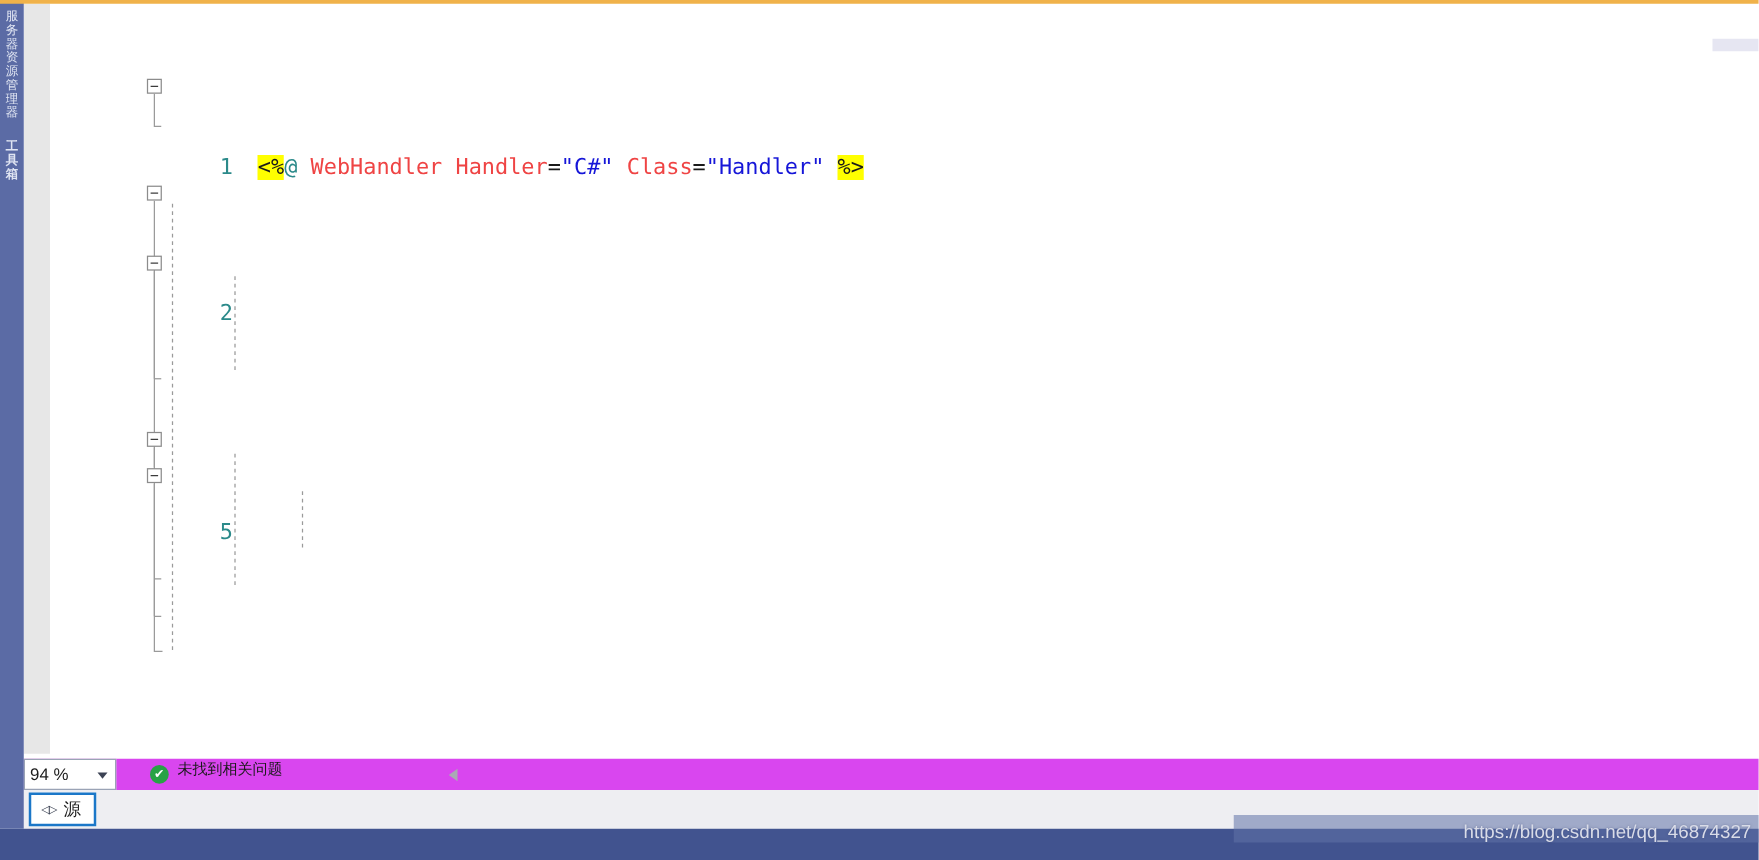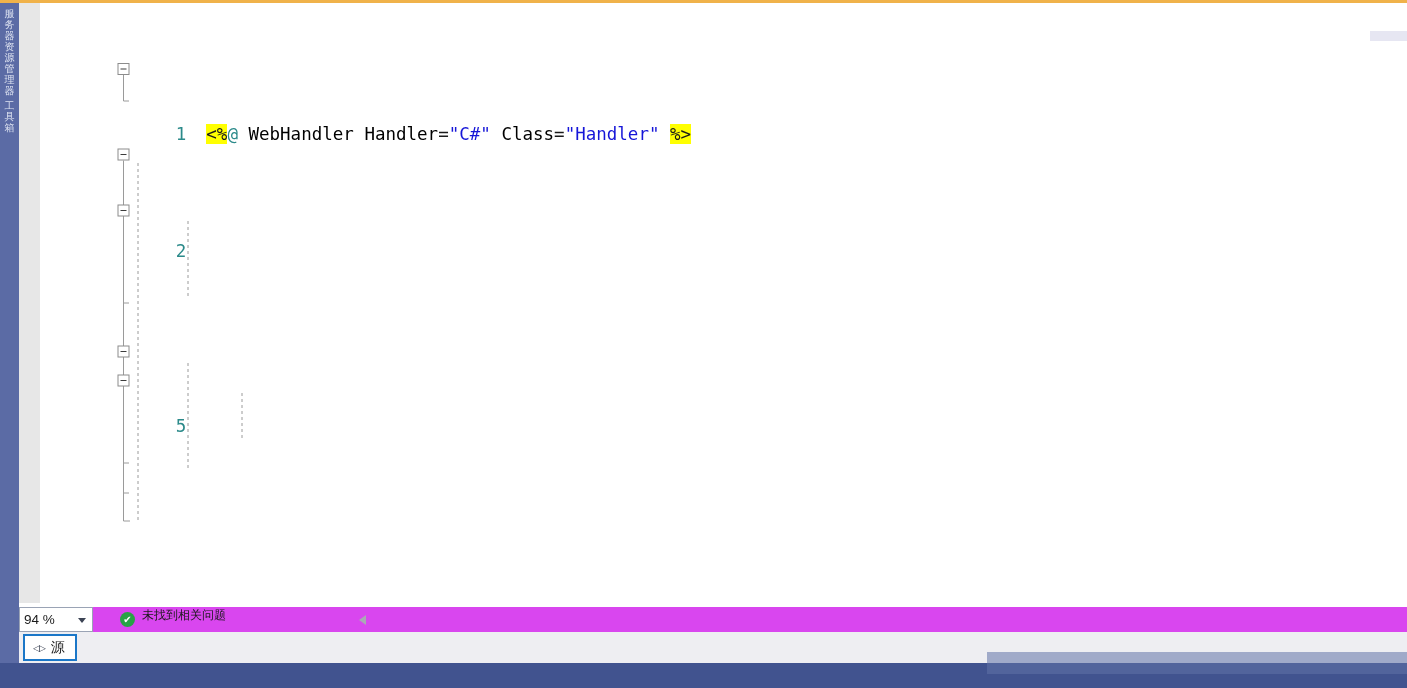--- a/index.html
+++ b/index.html
@@ -43,21 +43,21 @@
     color: #dfe4f2;
     font-size: 10px;
     line-height: 11px;
     letter-spacing: 0px;
     text-align: center;
     word-break: break-all;
     white-space: normal;
     font-family: "DejaVu Sans", sans-serif;
   }
   .dock-tab-a { top: 8px; }
-  .dock-tab-b { top: 100px; }
+  .dock-tab-b { top: 112px; font-weight: bold; }
 
   
   .gutter-strip {
     position: absolute;
     left: 19px; top: 3px;
     width: 21px; height: 600px;
     background: #e7e7e7;
     z-index: 2;
   }
 
@@ -100,21 +100,21 @@
   .codetext {
     display: inline-block;
     margin-left: 20px;
     vertical-align: top;
     color: #1a1a1a;
   }
 
   
   .kw   { color: #1616d8; }            
   .typ  { color: #2b8a8a; }            
-  .str  { color: #000000; }            
+  .str  { color: #ef4444; }            
   .pun  { color: #1a1a1a; }
   .idn  { color: #3b4a63; }            
   .dirv { color: #1616d8; }            
   .hl   { background: #ffff00; color: #1a1a1a; }
 
   
   .guides {
     position: absolute;
     left: 0; top: 0;
     width: 1367px; height: 600px;
@@ -374,14 +374,15 @@
       <span class="tab-icon">◁▷</span>
       <span>源</span>
     </div>
   </div>
 
   <div class="output-dock">
     <div class="output-label">输出</div>
   </div>
 
   <div class="wm-bg"></div>
+  <div class="watermark">https://blog.csdn.net/qq_46874327</div>
 
 </div>
 
 </body></html>

